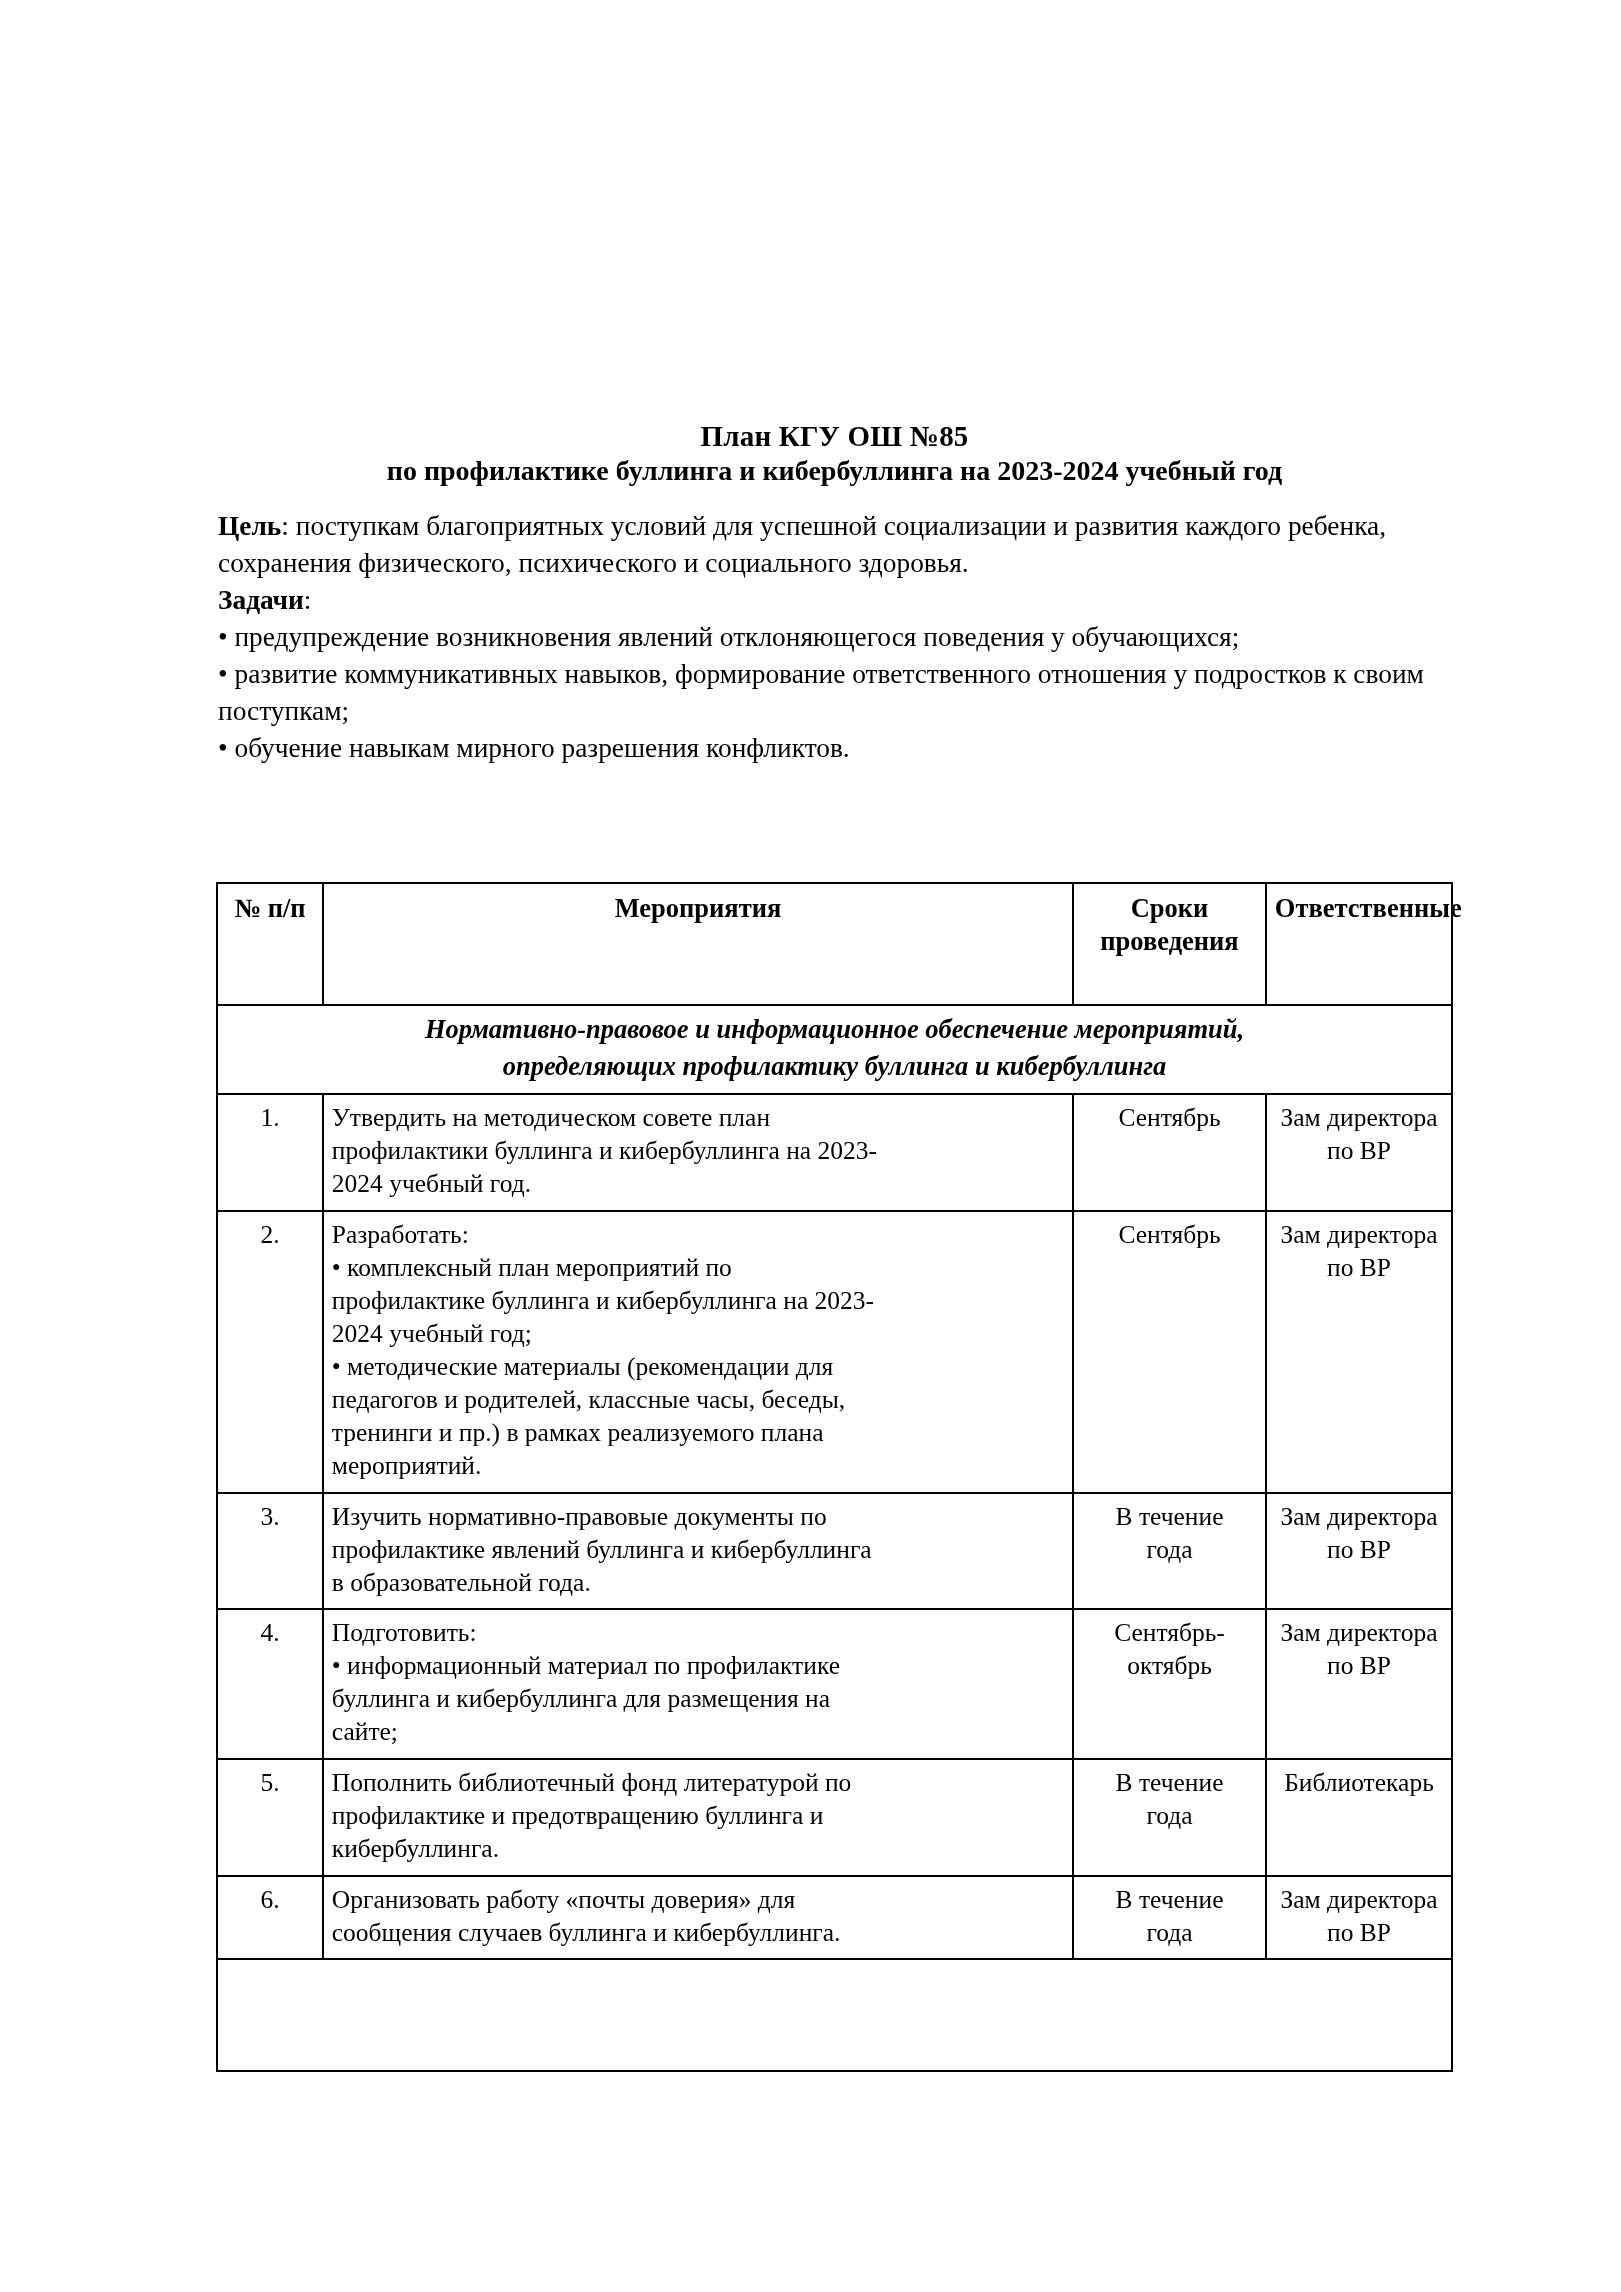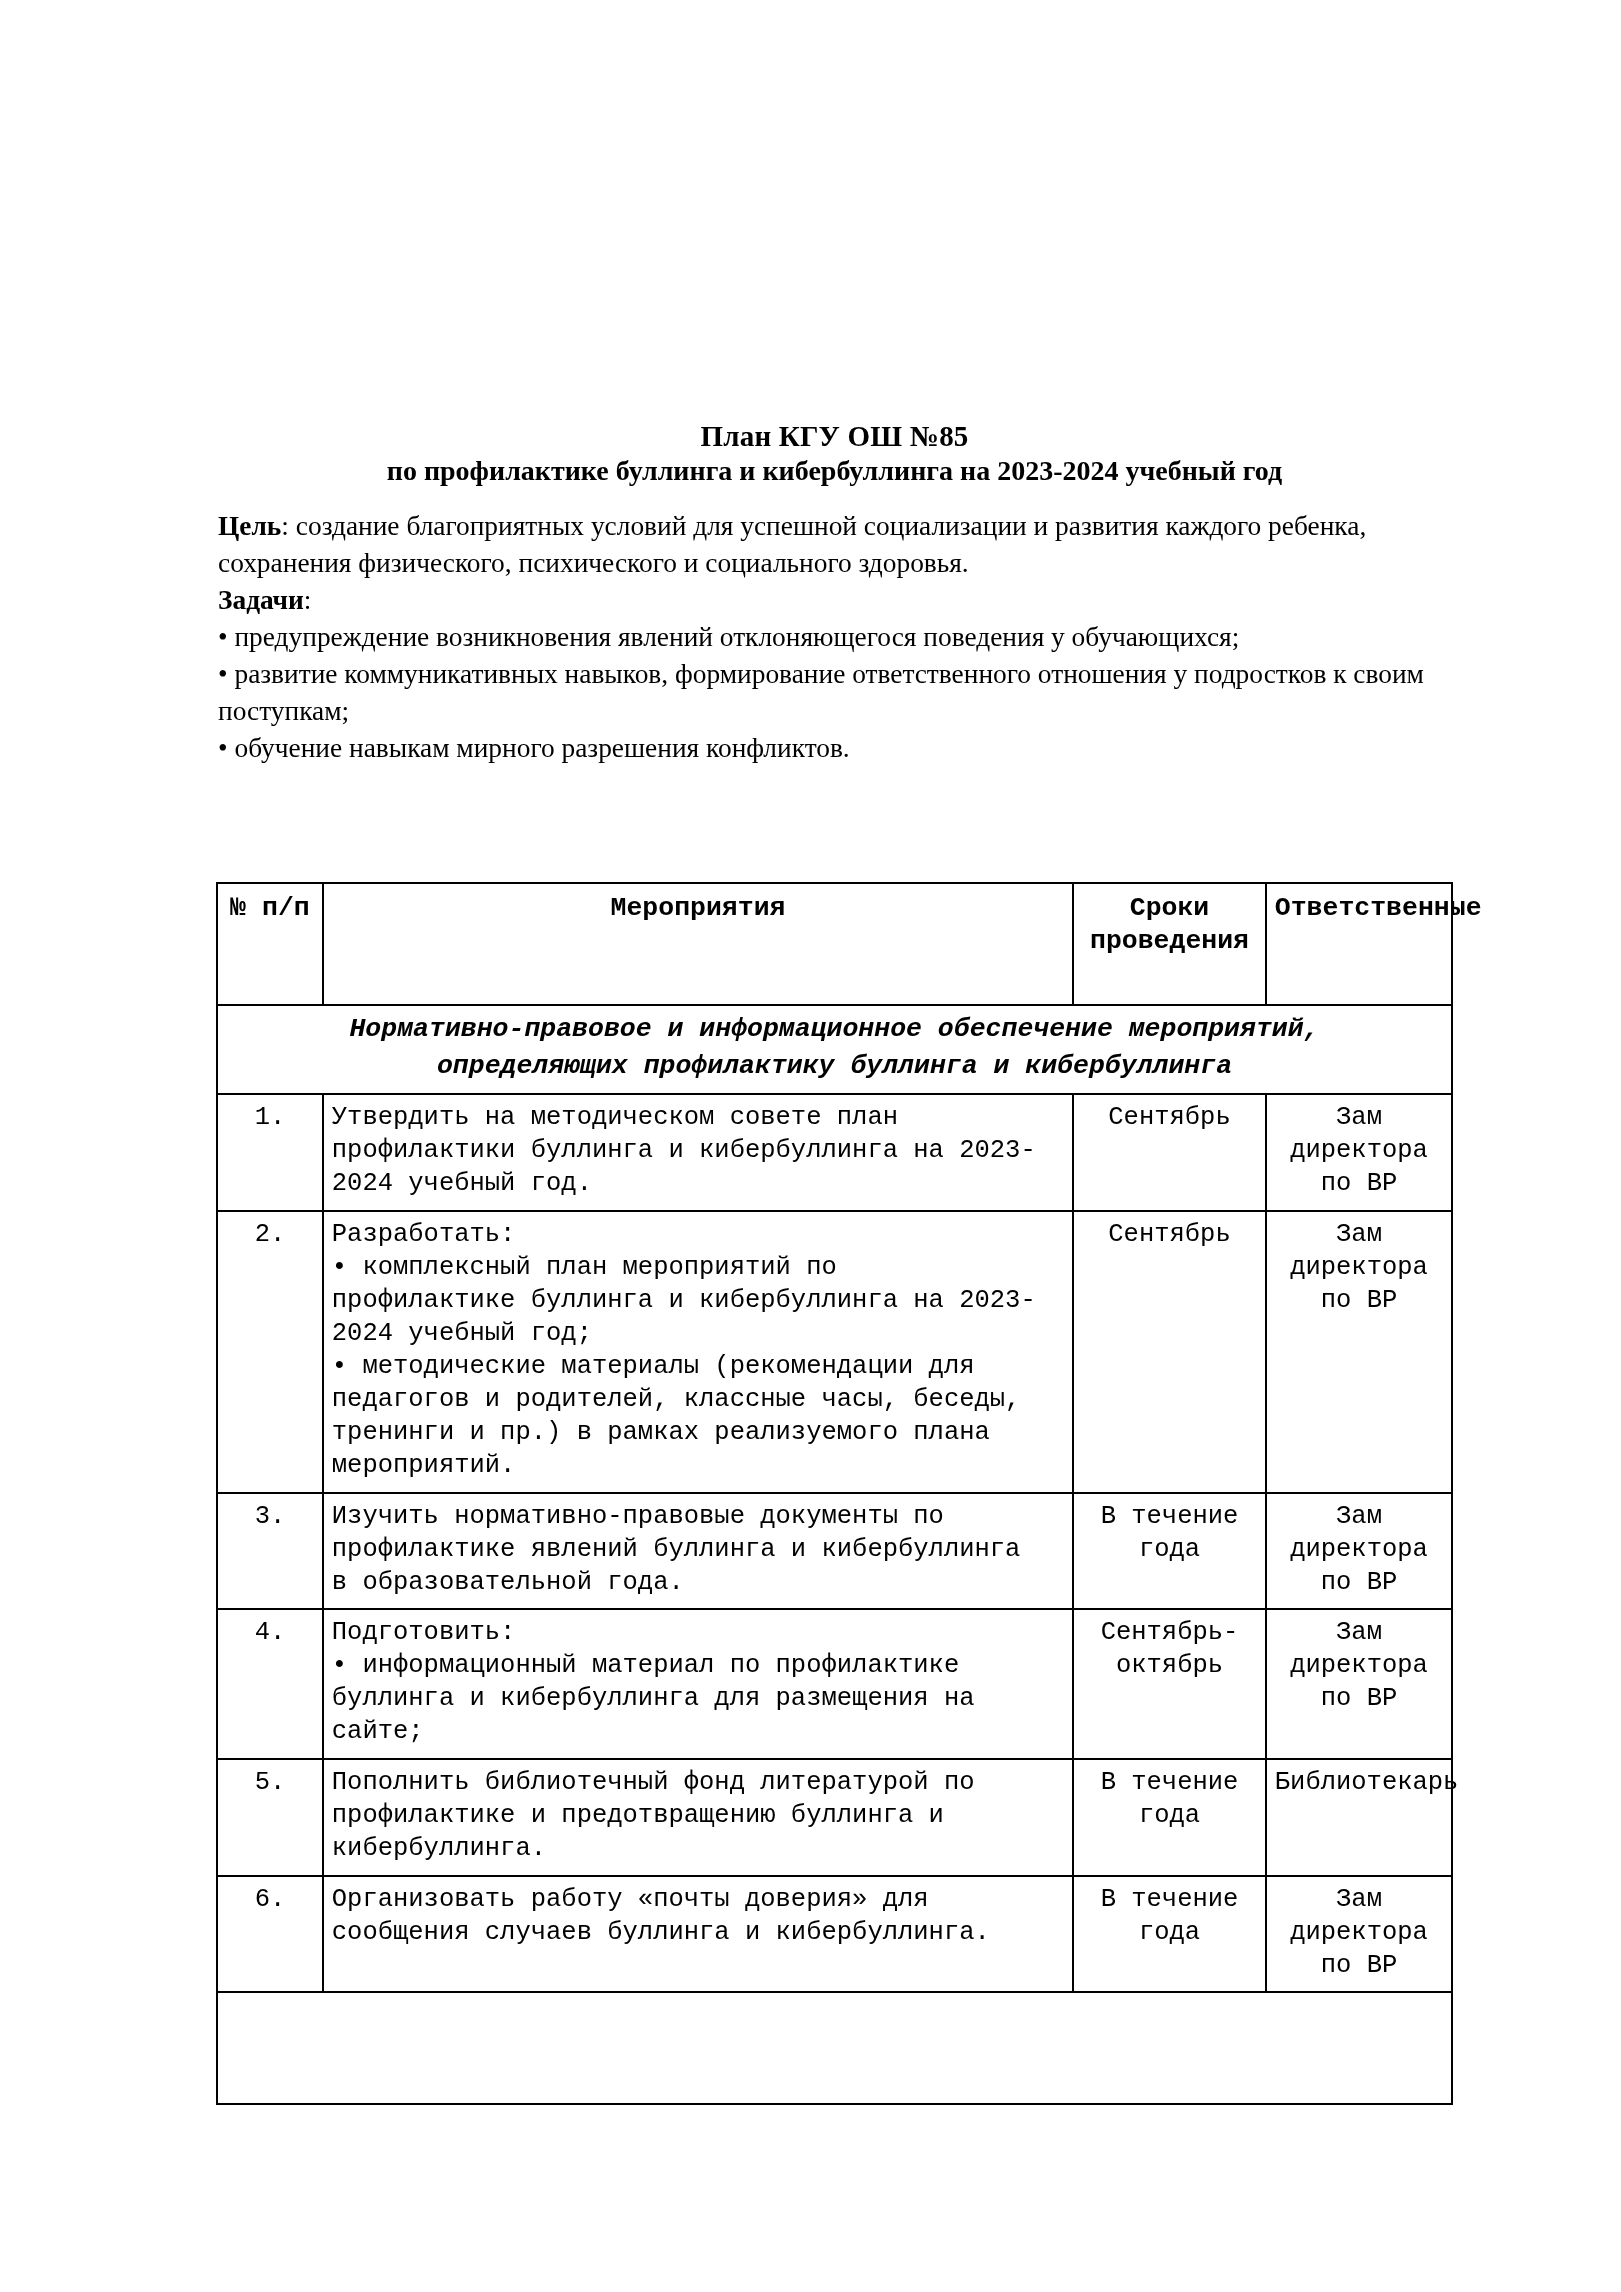--- a/index.html
+++ b/index.html
@@ -82,21 +82,20 @@
   table.plan col.c-event    { width: 750px; }
   table.plan col.c-term     { width: 193px; }
   table.plan col.c-resp     { width: 186px; }
 
   table.plan th,
   table.plan td {
     border: 2px solid #000000;
     vertical-align: top;
     padding: 5.9px 7.8px 9.8px 7.8px;
     line-height: 33px;
-    font-family: Liberation Mono, monospace;
   }
 
   table.plan thead th {
     text-align: center;
     font-weight: bold;
     font-size: 26.5px;
     height: 102px;
     vertical-align: top;
     padding-top: 7.8px;
   }
@@ -142,21 +141,21 @@
 </style>
 </head>
 <body>
 
 <div class="page">
 
   <div class="doc-title">План  КГУ ОШ №85</div>
   <div class="doc-subtitle">по профилактике буллинга и кибербуллинга на 2023-2024 учебный год</div>
 
   <div class="intro">
-    <p><span class="lead-label">Цель</span><span>: создание благоприятных условий для успешной социализации и развития каждого ребенка, сохранения физического, психического и социального здоровья.</span></p>
+    <p><span class="lead-label">Цель</span><span>: поступкам благоприятных условий для успешной социализации и развития каждого ребенка, сохранения физического, психического и социального здоровья.</span></p>
     <p><span class="lead-label">Задачи</span><span>:</span></p>
     <p>• предупреждение возникновения явлений отклоняющегося поведения у обучающихся;</p>
     <p>• развитие коммуникативных навыков, формирование ответственного отношения у подростков к своим поступкам;</p>
     <p>• обучение навыкам мирного разрешения конфликтов.</p>
   </div>
 
   <div class="plan-table-wrap">
     <table class="plan">
       <colgroup>
         <col class="c-num">

